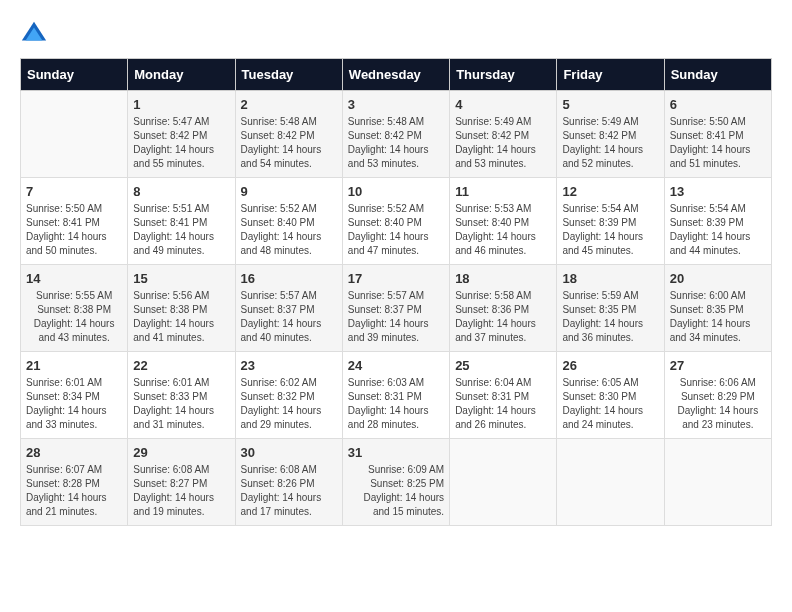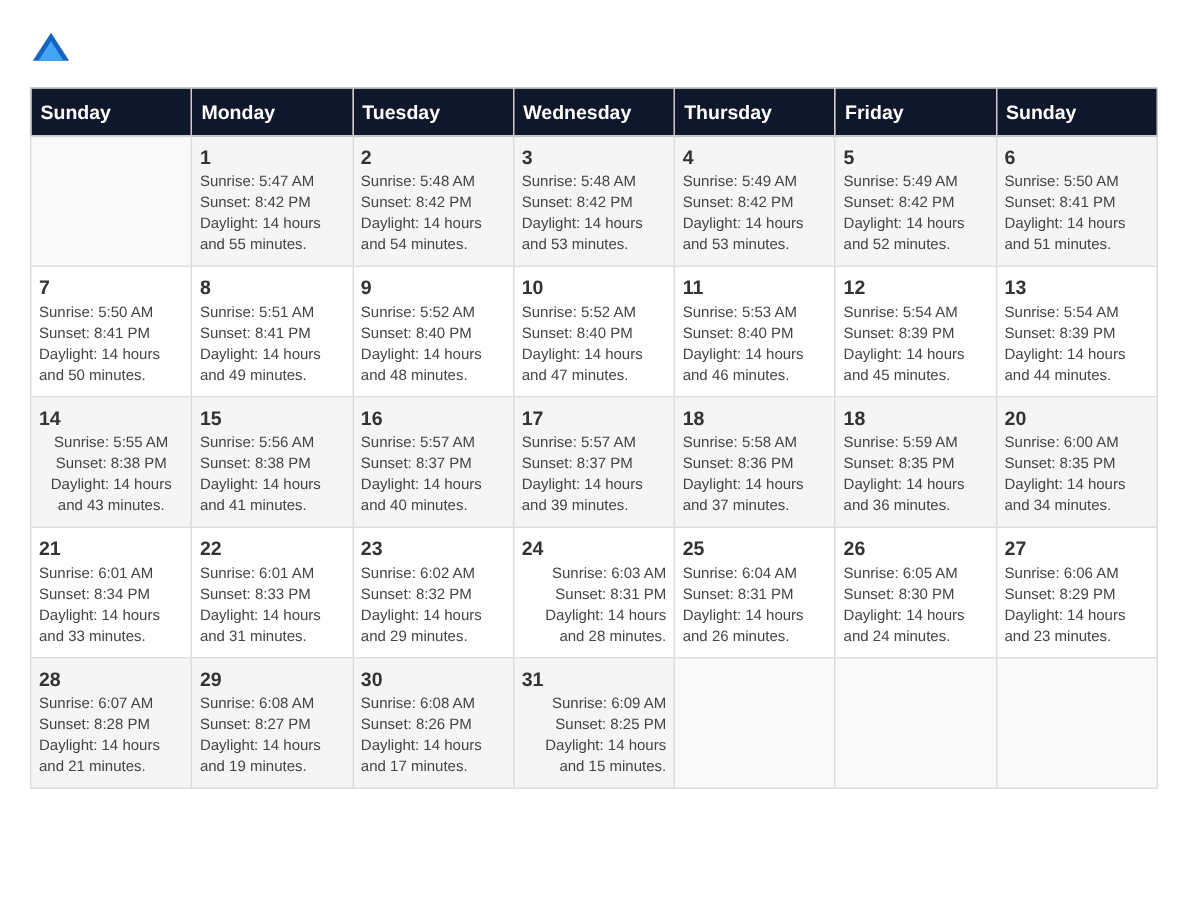--- a/index.html
+++ b/index.html
@@ -265,42 +265,42 @@
         </td>
         <td>
           <span class="day-number">23</span>
           <div class="day-info" style="white-space: pre-line;">Sunrise: 6:02 AM
 Sunset: 8:32 PM
 Daylight: 14 hours
 and 29 minutes.</div>
         </td>
         <td>
           <span class="day-number">24</span>
-          <div class="day-info" style="white-space: pre-line; text-align: right;">Sunrise: 6:03 AM
+          <div class="day-info" style="white-space: pre-line;">Sunrise: 6:03 AM
 Sunset: 8:31 PM
 Daylight: 14 hours
 and 28 minutes.</div>
         </td>
         <td>
           <span class="day-number">25</span>
           <div class="day-info" style="white-space: pre-line;">Sunrise: 6:04 AM
 Sunset: 8:31 PM
 Daylight: 14 hours
 and 26 minutes.</div>
         </td>
         <td>
           <span class="day-number">26</span>
           <div class="day-info" style="white-space: pre-line;">Sunrise: 6:05 AM
 Sunset: 8:30 PM
 Daylight: 14 hours
 and 24 minutes.</div>
         </td>
         <td>
           <span class="day-number">27</span>
-          <div class="day-info" style="white-space: pre-line;">Sunrise: 6:06 AM
+          <div class="day-info" style="white-space: pre-line; text-align: center;">Sunrise: 6:06 AM
 Sunset: 8:29 PM
 Daylight: 14 hours
 and 23 minutes.</div>
         </td>
       </tr>
       <tr>
         <td>
           <span class="day-number">28</span>
           <div class="day-info" style="white-space: pre-line;">Sunrise: 6:07 AM
 Sunset: 8:28 PM

